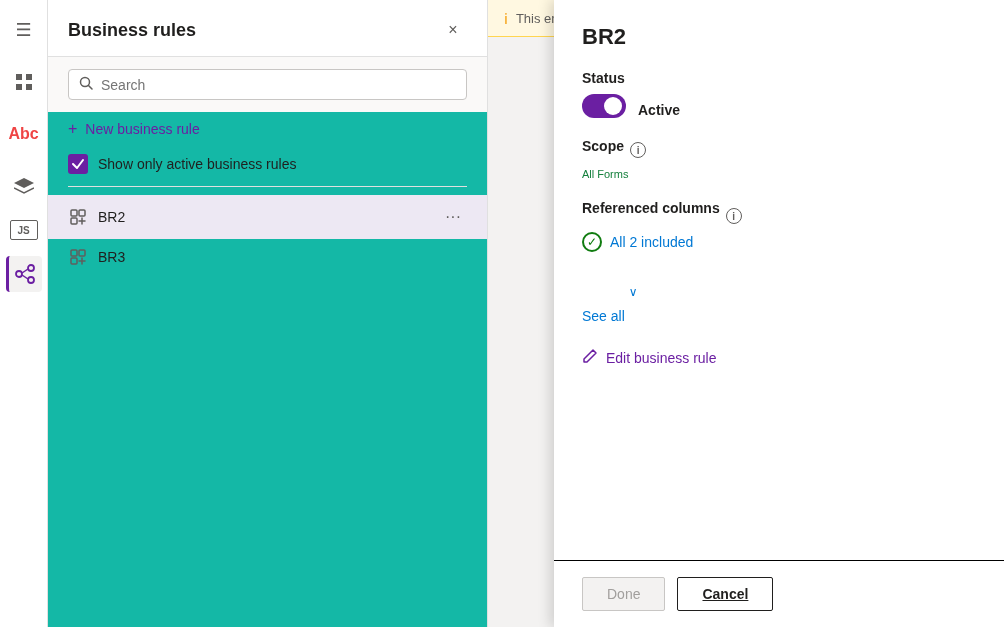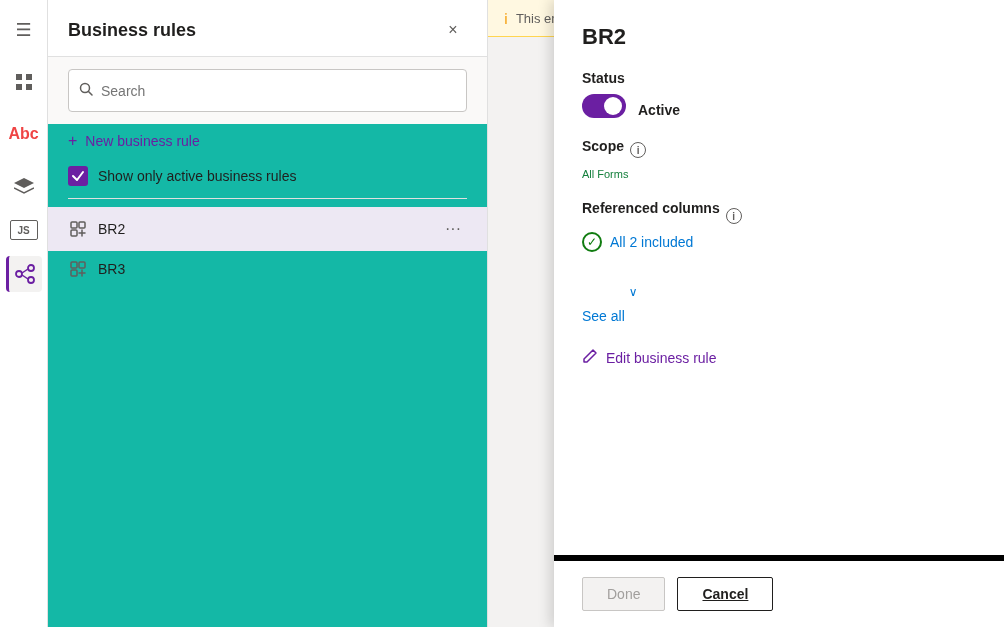--- a/index.html
+++ b/index.html
@@ -81,21 +81,21 @@
     .search-container {
       padding: 12px 20px;
       background: #faf9f8;
     }
     .search-box {
       display: flex;
       align-items: center;
       background: #fff;
       border: 1px solid #c8c6c4;
       border-radius: 4px;
-      padding: 12px 10px;
+      padding: 6px 10px;
       gap: 8px;
     }
     .search-box input {
       border: none;
       outline: none;
       font-size: 14px;
       color: #605e5c;
       background: transparent;
       width: 100%;
     }
@@ -370,21 +370,21 @@
       font-size: 16px;
     }
     .edit-rule-text {
       font-size: 14px;
       color: #6b1fa2;
     }
 
     
     .detail-footer {
       padding: 16px 28px;
-      border-top: 6px solid #000000;
+      border-top: 1px solid #000000;
       display: flex;
       gap: 12px;
       justify-content: flex-start;
     }
     .btn-done {
       padding: 8px 24px;
       background: #f3f2f1;
       border: 1px solid #c8c6c4;
       border-radius: 2px;
       font-size: 14px;

